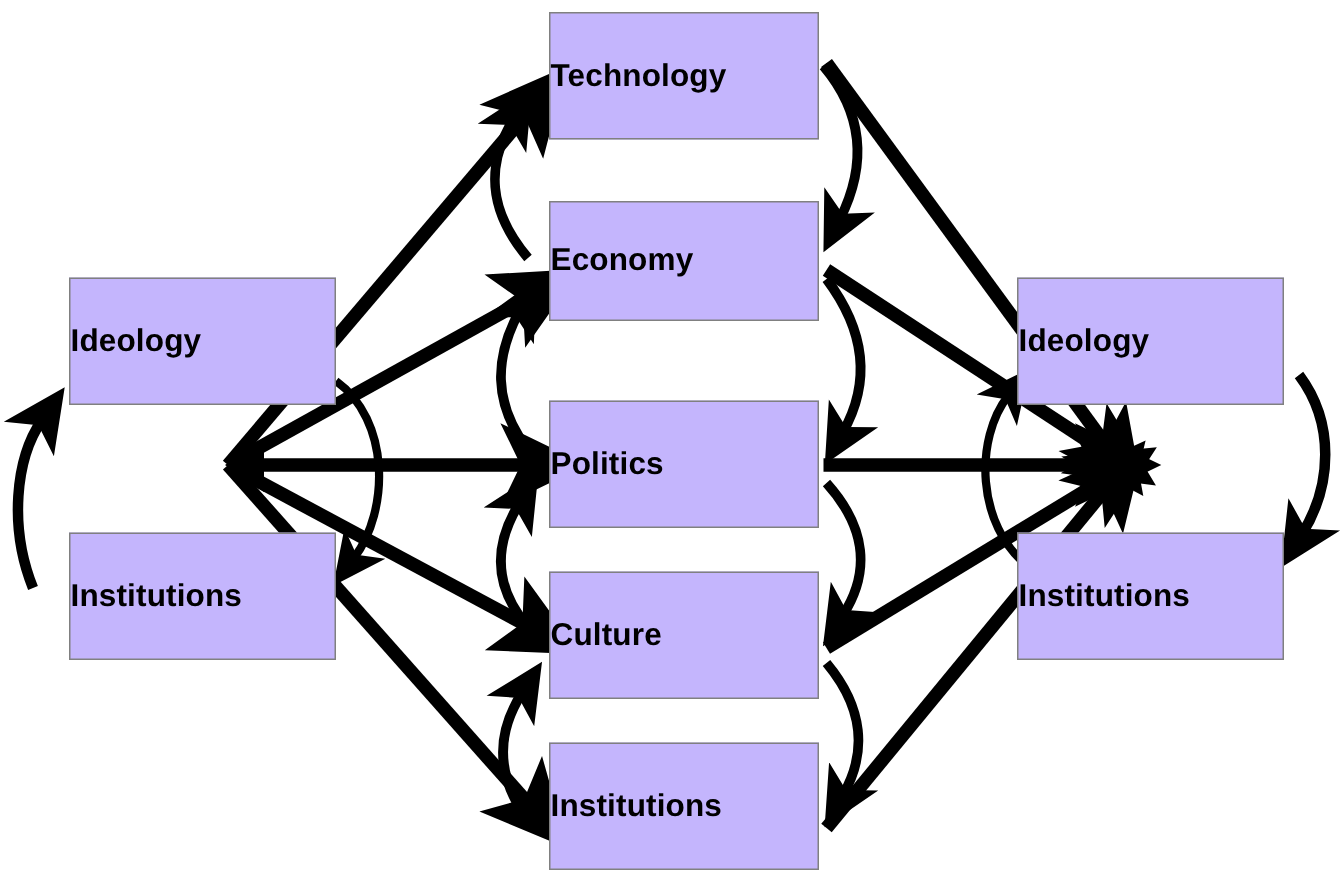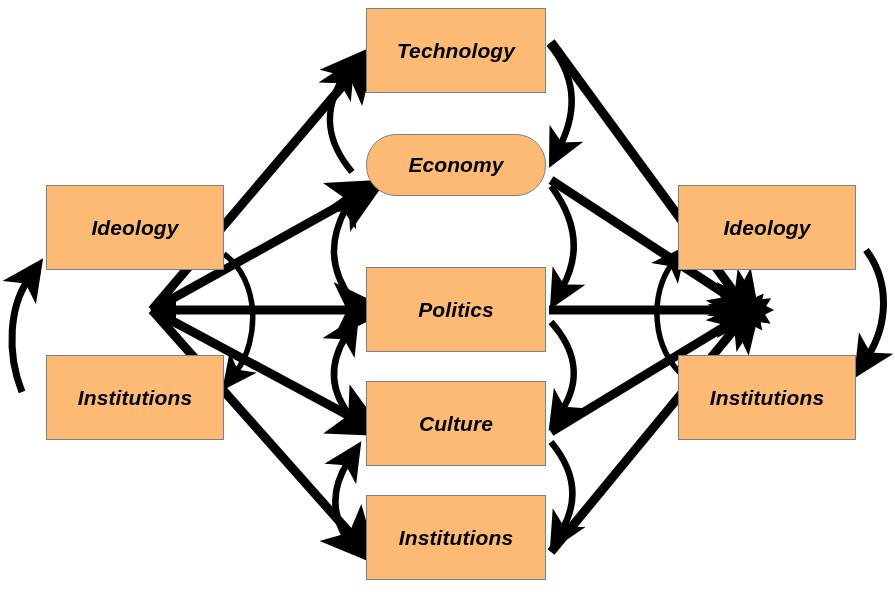--- a/index.html
+++ b/index.html
@@ -20,27 +20,26 @@
   #diagram-svg {
     position: absolute;
     left: 0;
     top: 0;
     width: 895px;
     height: 592px;
   }
   .node-box {
     position: absolute;
     box-sizing: border-box;
-    background: #fdba74;
+    background: #c4b5fd;
     border: 1.5px solid #808080;
     display: flex;
     align-items: center;
-    justify-content: center;
+    justify-content: flex-start;
     z-index: 3;
-    font-style: italic;
   }
   .node-label {
     font-family: "Liberation Sans", sans-serif;
     font-weight: bold;
     font-size: 21px;
     color: #000000;
     letter-spacing: 0.1px;
     white-space: nowrap;
     text-align: center;
   }
@@ -109,21 +108,21 @@
   <div class="node-box" style="left:46px; top:185px; width:178px; height:85px;">
     <span class="node-label">Ideology</span>
   </div>
   <div class="node-box" style="left:46px; top:355px; width:178px; height:85px;">
     <span class="node-label">Institutions</span>
   </div>
 
   <div class="node-box" style="left:366px; top:8px; width:180px; height:85px;">
     <span class="node-label">Technology</span>
   </div>
-  <div class="node-box" style="left:366px; top:134px; width:180px; height:62px;border-radius:30px;">
+  <div class="node-box" style="left:366px; top:134px; width:180px; height:80px;">
     <span class="node-label">Economy</span>
   </div>
   <div class="node-box" style="left:366px; top:381px; width:180px; height:85px;">
     <span class="node-label">Culture</span>
   </div>
   <div class="node-box" style="left:366px; top:267px; width:180px; height:85px;">
     <span class="node-label">Politics</span>
   </div>
   <div class="node-box" style="left:366px; top:495px; width:180px; height:85px;">
     <span class="node-label">Institutions</span>

